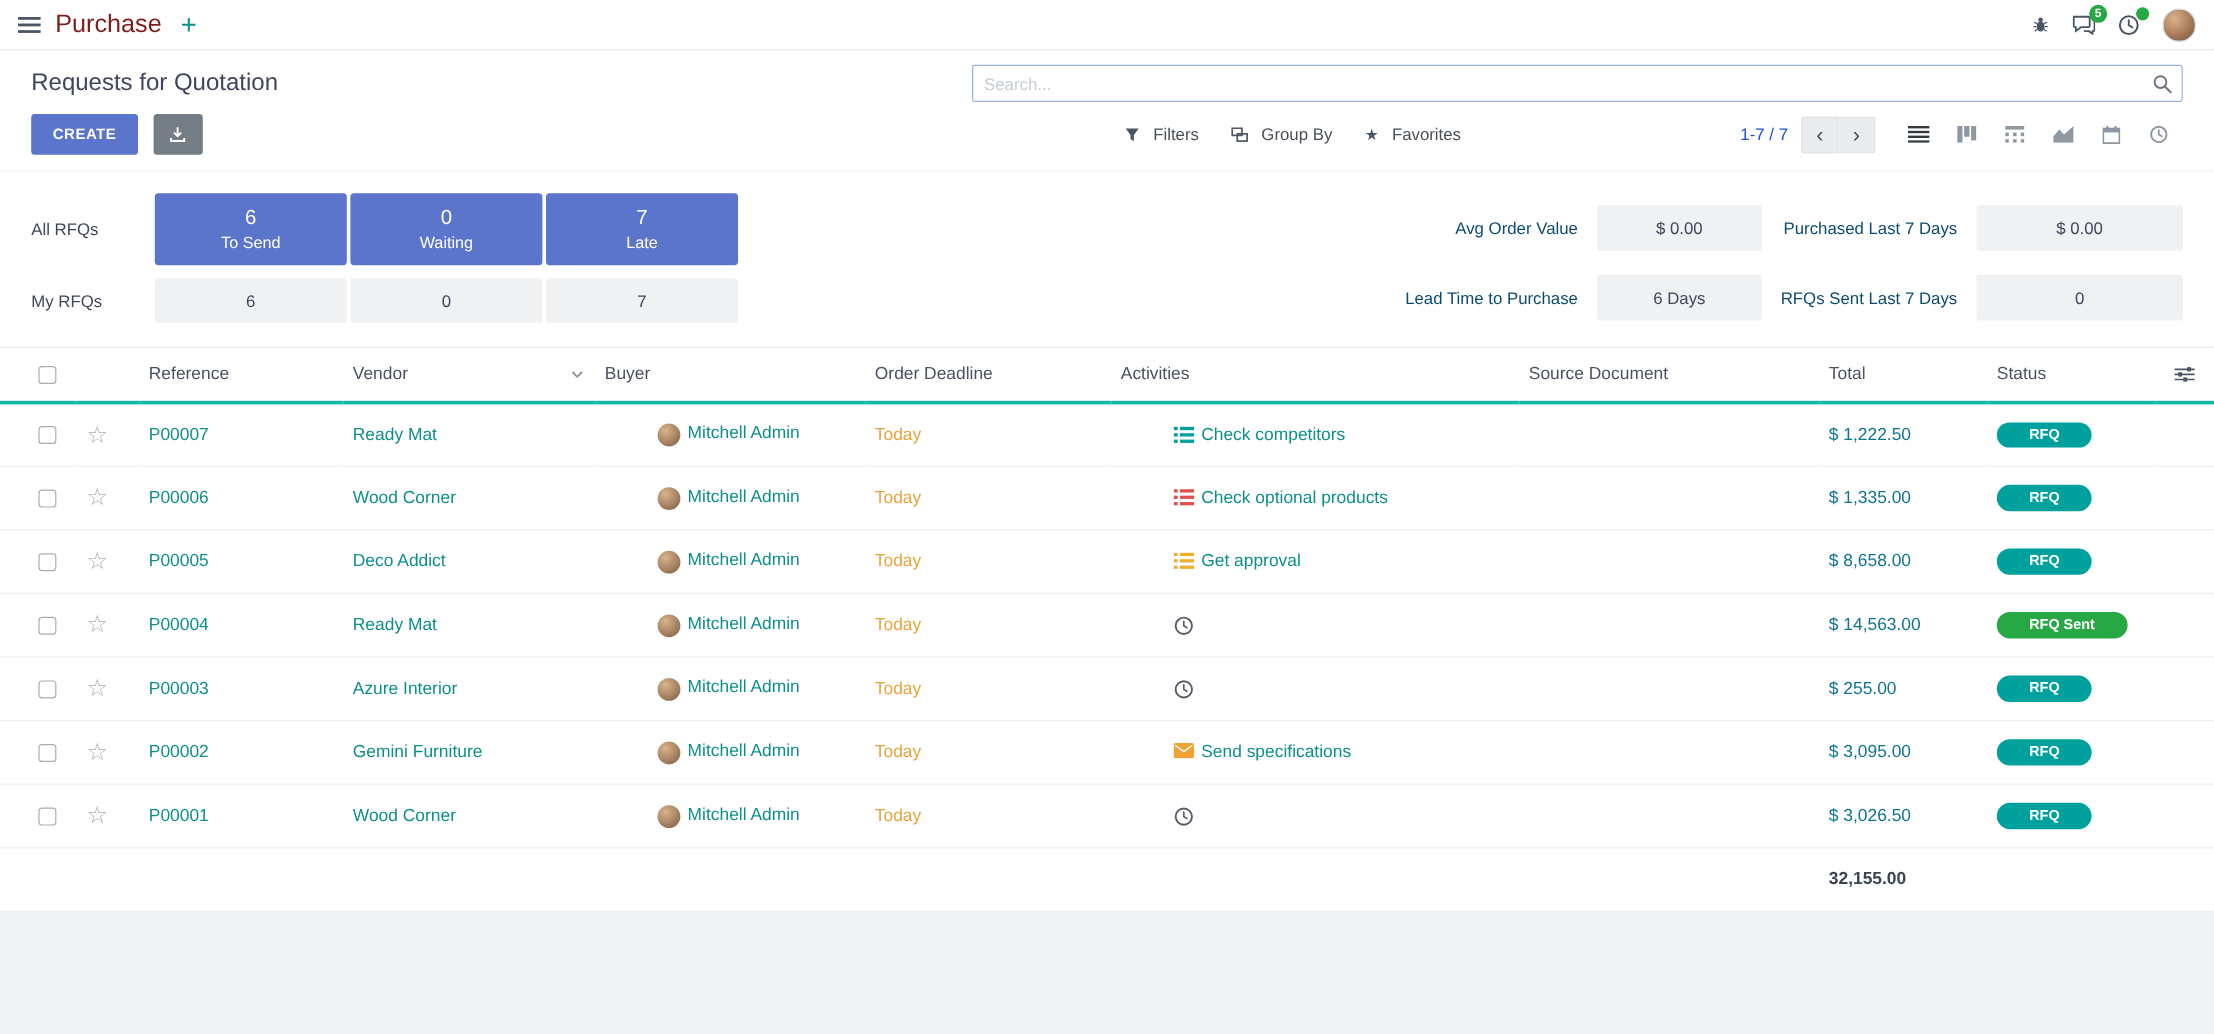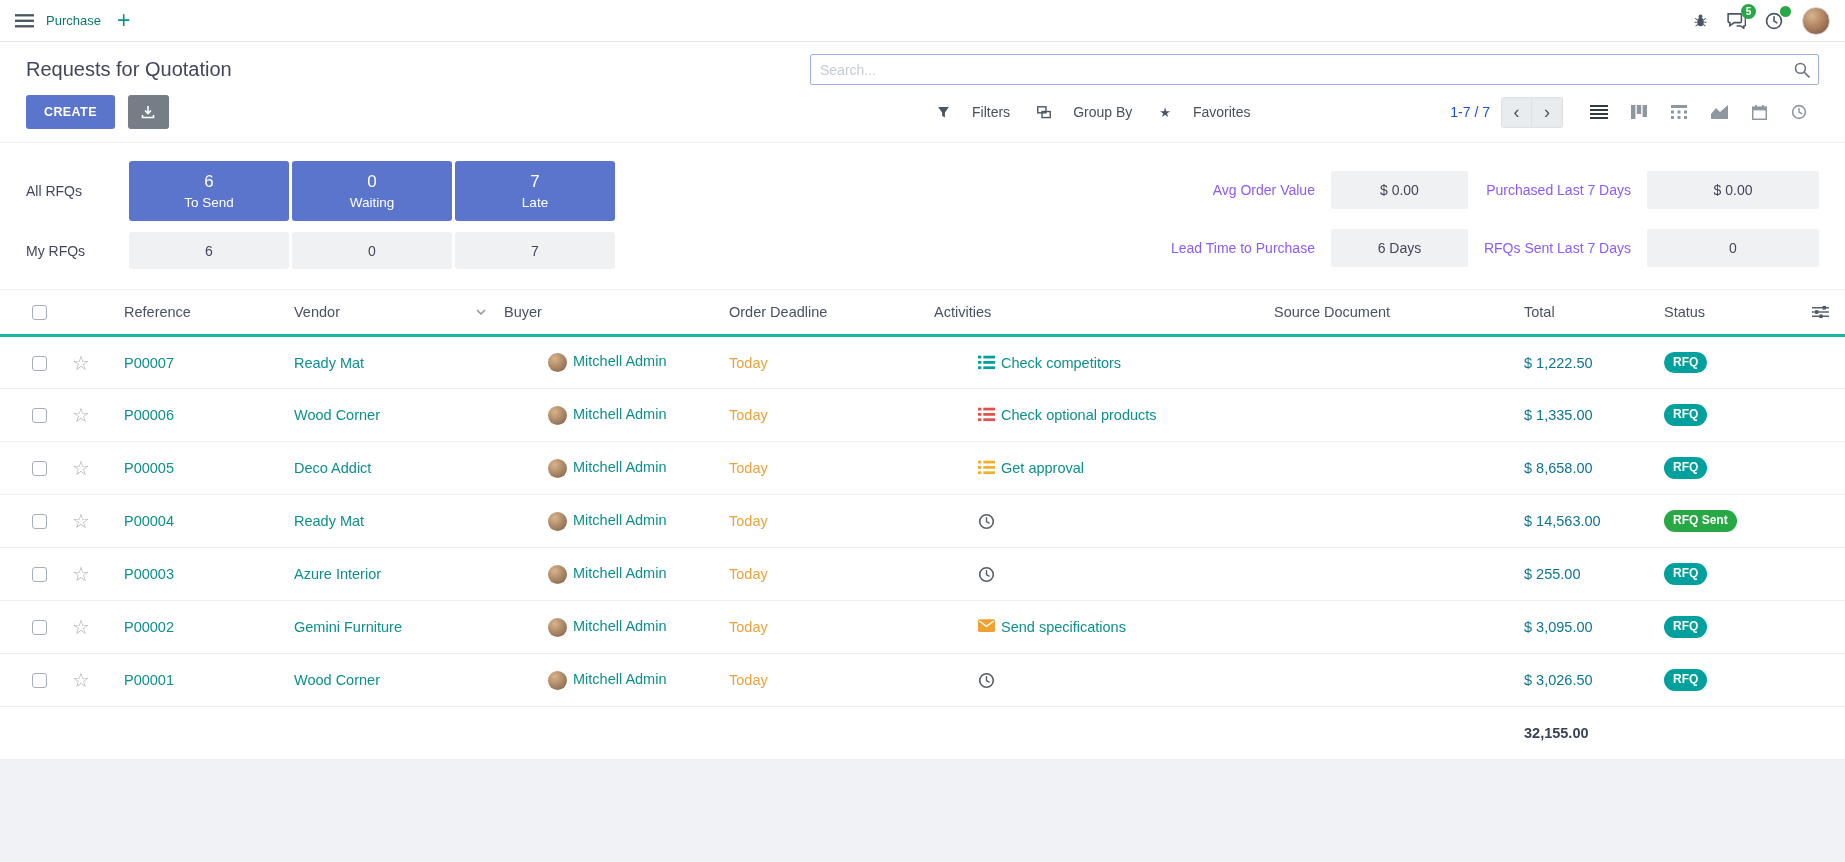--- a/index.html
+++ b/index.html
@@ -10,82 +10,82 @@
     color: #374151;
     overflow: hidden;
     font-size: 14px;
   }
   svg { display: block; }
 
   
   .navbar { height: 42px; background: #fff; border-bottom: 1px solid #e5e7eb; display: flex; align-items: center; padding: 0 15px; }
   .nav-left { display: flex; align-items: center; gap: 12px; }
   .nav-icon { position: relative; display: flex; align-items: center; color: #4b5563; cursor: pointer; }
-  .app-name { font-size: 13px; color: #0f766e; cursor: pointer; }
+  .app-name { font-size: 21px; color: #7f1d1d; cursor: pointer; }
   .plus { color: var(--link, #0d8f8b); font-size: 23px; font-weight: 400; line-height: 1; margin-left: 4px; cursor: pointer; }
   .nav-right { margin-left: auto; display: flex; align-items: center; gap: 19px; }
   .count-badge { position: absolute; top: -8px; right: -10px; background: var(--badge-count, #28a745); color: #fff; font-size: 10px; min-width: 15px; height: 15px; border-radius: 8px; display: flex; align-items: center; justify-content: center; padding: 0 3px; font-weight: 700; }
   .dot-badge { position: absolute; top: -6px; right: -8px; width: 11px; height: 11px; border-radius: 50%; background: var(--badge-count, #28a745); }
   .avatar { width: 28px; height: 28px; border-radius: 50%; background: radial-gradient(circle at 35% 30%, #d9b48b 0%, #a8795a 55%, #6f4f39 100%); border: 1px solid #d1d5db; cursor: pointer; }
 
   
   .control-panel { background: #fff; padding: 12px 26px 13px; border-bottom: 1px solid #eef0f2; }
   .cp-row1 { display: flex; align-items: center; justify-content: space-between; }
   .page-title { font-size: 20px; font-weight: 400; color: #42465a; }
   .searchbar { position: relative; width: 1009px; }
   .searchbar input { width: 100%; height: 31px; border: 1px solid #9fb0e4; border-radius: 2px; padding: 0 32px 0 9px; font-size: 14px; font-family: inherit; color: #374151; outline: none; background: #fff; }
   .searchbar input::placeholder { color: #c6cbd3; }
   .search-icon { position: absolute; right: 9px; top: 8px; color: #6b7280; cursor: pointer; }
   .cp-row2 { display: flex; align-items: center; margin-top: 10px; }
   .cp-left { flex: 1; display: flex; gap: 13px; align-items: center; }
   .btn-create { background: var(--primary, #5b74cc); color: #fff; border: none; border-radius: 3px; height: 34px; padding: 0 18px; font-size: 12.5px; font-weight: 700; letter-spacing: .4px; font-family: inherit; cursor: pointer; }
   .btn-download { background: #757d87; border: none; border-radius: 3px; height: 34px; width: 41px; display: flex; align-items: center; justify-content: center; cursor: pointer; color: #fff; }
   .cp-right { width: 882px; display: flex; align-items: center; }
   .filter-menus { display: flex; gap: 27px; align-items: center; }
-  .filter-item { display: flex; gap: 22px; align-items: center; font-size: 14px; color: #495057; cursor: pointer; }
+  .filter-item { display: flex; gap: 11px; align-items: center; font-size: 14px; color: #495057; cursor: pointer; }
   .filter-item .glyph { color: #4b5563; font-size: 13px; line-height: 1; }
   .pager { margin-left: auto; display: flex; align-items: center; gap: 11px; }
   .pager-text { font-size: 14px; color: #1d4ed8; }
   .pager-btns { display: flex; }
   .pager-btn { width: 31px; height: 31px; background: #e9ecef; border: 1px solid #dde1e5; color: #495057; font-size: 18px; line-height: 1; display: flex; align-items: center; justify-content: center; cursor: pointer; }
   .pager-btn.prev { border-radius: 3px 0 0 3px; }
   .pager-btn.next { border-radius: 0 3px 3px 0; border-left: none; }
   .view-switcher { display: flex; margin-left: 16px; }
   .switch-btn { width: 40px; height: 32px; display: flex; align-items: center; justify-content: center; cursor: pointer; color: #8f97a1; }
   .switch-btn.active { color: #343a40; }
 
   
   .dashboard { background: #fff; padding: 18px 26px 20px; display: flex; justify-content: space-between; }
   .kpi-block { display: grid; grid-template-columns: 100px 160px 160px 160px; column-gap: 3px; row-gap: 11px; align-items: center; }
   .kpi-label { font-size: 14px; color: #42465a; }
   .kpi-blue { background: var(--primary, #5b74cc); color: #fff; border-radius: 3px; height: 60px; display: flex; flex-direction: column; align-items: center; justify-content: center; cursor: pointer; }
   .kpi-count { font-size: 17px; }
   .kpi-name { font-size: 13.5px; margin-top: 3px; }
   .kpi-gray { background: #f0f1f3; border-radius: 3px; height: 37px; display: flex; align-items: center; justify-content: center; font-size: 14px; color: #42465a; cursor: pointer; }
   .stats-block { display: grid; grid-template-columns: auto 137px auto 172px; column-gap: 16px; row-gap: 17px; align-items: center; padding-top: 8px; }
-  .stat-label { font-size: 14px; color: #8b5cf6; justify-self: end; }
+  .stat-label { font-size: 14px; color: #0c4a6e; justify-self: end; }
   .stat-value { background: #f0f1f3; height: 38px; display: flex; align-items: center; justify-content: center; font-size: 14px; color: #42465a; border-radius: 2px; }
 
   
   .rfq-table { width: 100%; border-collapse: collapse; table-layout: fixed; background: #fff; }
   .rfq-table th { height: 46px; font-size: 14.5px; font-weight: 500; color: #4a5160; text-align: left; padding: 0 8px; border-bottom: 3px solid #14b8a6; border-top: 1px solid #eceef1; background: #fff; white-space: nowrap; overflow: hidden; cursor: pointer; }
   .rfq-table td { height: 53px; font-size: 14.5px; padding: 0 8px; border-bottom: 1px solid #edeff2; white-space: nowrap; overflow: hidden; vertical-align: middle; background: #fff; }
   th.h-check, td.col-check { padding-left: 32px; }
   .th-flex { display: flex; align-items: center; justify-content: space-between; }
   .sort-caret { color: #8a919c; margin-right: 2px; }
   .checkbox { display: inline-block; width: 15px; height: 15px; border: 1px solid #a8aeb8; border-radius: 3px; background: #fff; vertical-align: middle; cursor: pointer; }
   .star { font-size: 20px; color: #a9b0ba; cursor: pointer; line-height: 1; }
   .link { color: var(--link, #0d8f8b); cursor: pointer; }
   .deadline { color: var(--deadline, #e8a33d); }
   th.h-total, td.col-total { }
   .total-amt { color: var(--total-text, #0e7490); }
   .cell-flex { display: flex; align-items: flex-start; gap: 6px; margin-left: 44px; }
   .avatar-sm { width: 19px; height: 19px; border-radius: 50%; background: radial-gradient(circle at 35% 30%, #d9b48b, #7a5a42); flex: 0 0 auto; }
   .act-icon { display: flex; align-items: center; flex: 0 0 auto; cursor: pointer; }
-  .badge { display: inline-block; padding: 3px 9px; border-radius: 11px; color: #fff; font-size: 12px; font-weight: 700; line-height: 1.3; }
+  .badge { display: inline-block; padding: 3px 27px; border-radius: 11px; color: #fff; font-size: 12px; font-weight: 700; line-height: 1.3; }
   .badge.rfq { background: var(--badge-rfq, #00a09d); }
   .badge.rfq-sent { background: var(--badge-rfq-sent, #28a745); }
   th.h-gear { text-align: center; }
   th.h-gear .gear-wrap { display: flex; justify-content: center; color: #4b5563; }
   tfoot td { background: #f8f9fa; border-bottom: none; border-top: 1px solid #e3e6ea; height: 48px; }
   .footer-total { font-weight: 700; color: #3b4252; font-size: 14.5px; }
 </style>
 </head>
 <body>
 

